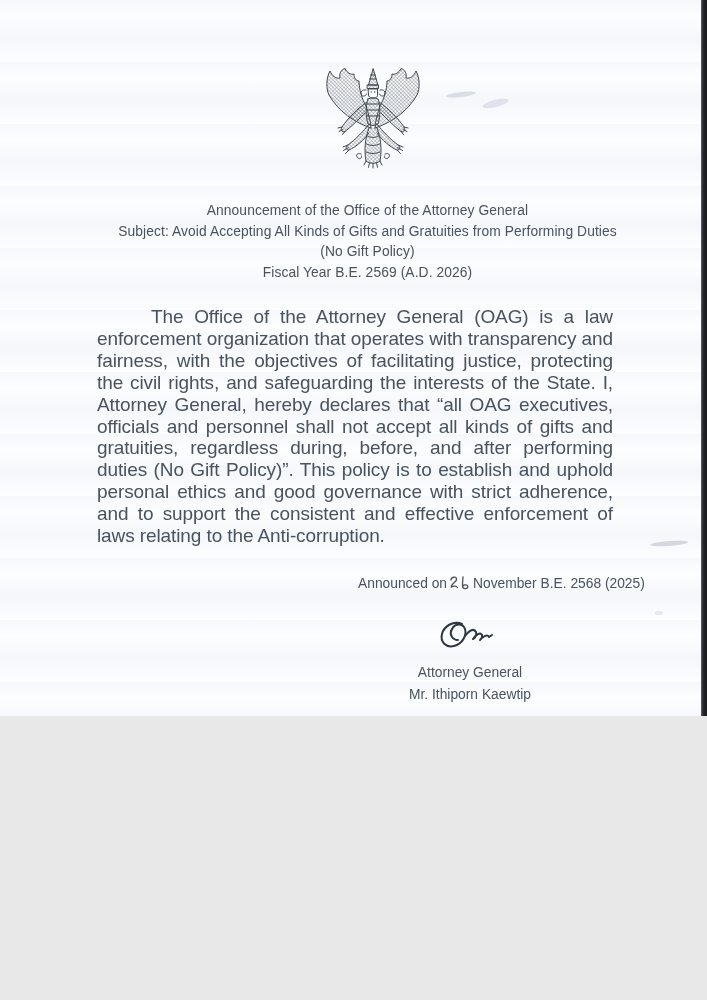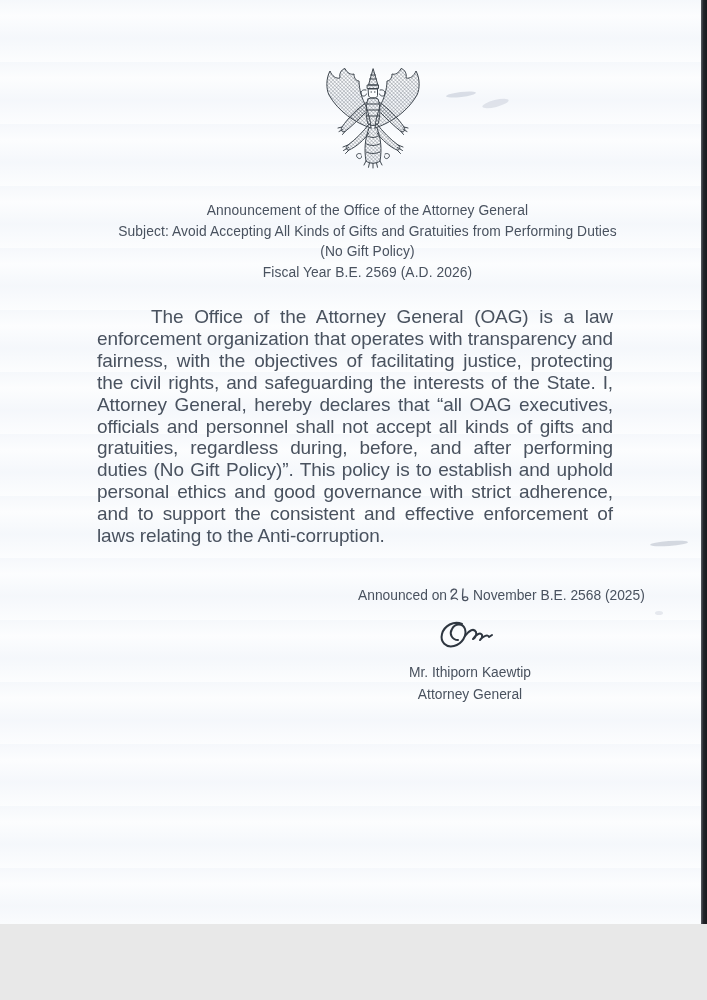--- a/index.html
+++ b/index.html
@@ -1,18 +1,18 @@
 <!DOCTYPE html>
 <html><head>
 <meta charset="utf-8">
 <style>
   html,body{margin:0;padding:0;background:#e8e8e8;}
   .page{
     position:relative;
-    width:707px;height:924px;
+    width:707px;height:716px;
     margin:0 auto;
     background:#fcfdfe;
     overflow:hidden;
     font-family:"Liberation Sans", sans-serif;
     color:#49525f;
   }
   
   .scan-bands{
     position:absolute;inset:0;pointer-events:none;
     background:repeating-linear-gradient(
@@ -47,21 +47,21 @@
     font-size:19px;line-height:21.9px;letter-spacing:-0.1px;
     text-align:justify;
   }
   .para1{top:306px;}
   .para1 p, .para2 p{margin:0;text-indent:54px;}
   .para2{top:486px;}
 
   .announced-row{
     position:absolute;left:358px;top:574px;
     display:flex;align-items:center;gap:1px;
-    font-size:13.8px;white-space:nowrap;margin-top:12px;
+    font-size:13.8px;white-space:nowrap;
   }
   .hand-date{display:inline-block;width:24px;height:18px;}
 
   .signature{position:absolute;left:436px;top:614px;width:74px;height:42px;}
 
   .signatory{
     position:absolute;left:370px;top:662px;width:200px;
     text-align:center;font-size:13.8px;line-height:22px;
   }
 </style>
@@ -143,22 +143,22 @@
   </div>
 
   <svg class="signature" viewBox="0 0 74 42" xmlns="http://www.w3.org/2000/svg">
     <g stroke="#2e3640" fill="none" stroke-width="2" stroke-linecap="round" stroke-linejoin="round">
       <path d="M26,10 C18,6 8,12 6,20 C4,28 10,34 18,32 C26,30 31,22 29,15 C27,9 19,9 16,15 C13,20 16,26 22,26"></path>
       <path d="M29,22 C33,16 38,14 40,18 C41,21 39,24 37,25 C40,20 45,18 46,21 C47,23 45,25 44,26 C47,22 52,20 53,23 L56,21"></path>
     </g>
   </svg>
 
   <div class="signatory">
+    <div>Attorney General</div>
     <div>Mr. Ithiporn Kaewtip</div>
-    <div>Attorney General</div>
   </div>
 
   <div class="smudge smudge-a"></div>
   <div class="smudge smudge-b"></div>
   <div class="smudge smudge-c"></div>
   <div class="smudge smudge-d"></div>
   <div class="scan-edge"></div>
 
 </div>
 

